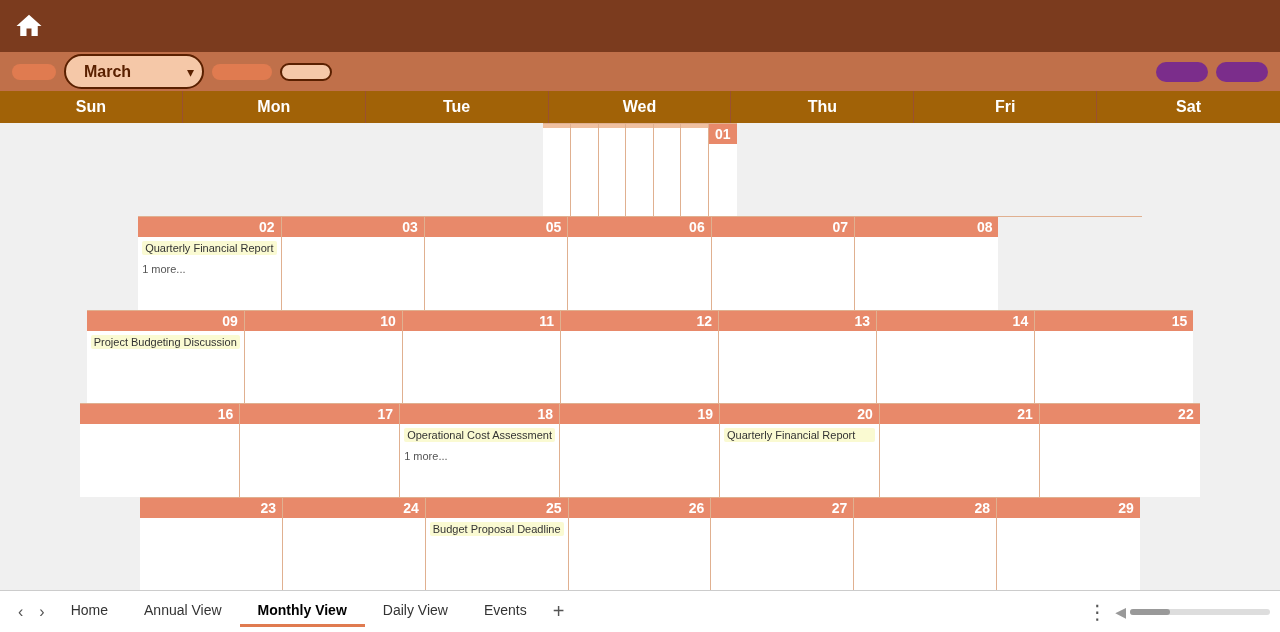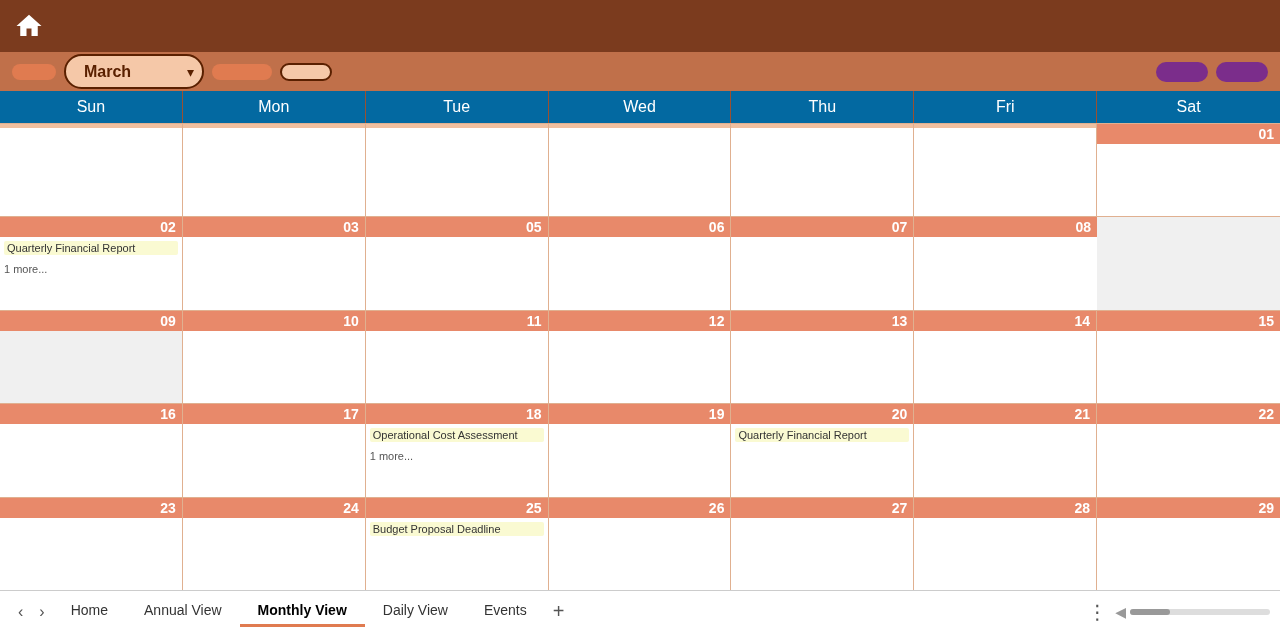--- a/index.html
+++ b/index.html
@@ -117,36 +117,37 @@
     
     .calendar-wrap {
       flex: 1;
       display: flex;
       flex-direction: column;
       overflow: hidden;
     }
     .cal-header {
       display: grid;
       grid-template-columns: repeat(7, 1fr);
-      background: #0369a1;
-      color: white;
-      font-size: 16px;
-      font-weight: normal;
+      background: #a16207;
+      color: white;
+      font-size: 16px;
+      font-weight: bold;
       text-align: center;
     }
     .cal-header-cell {
       padding: 7px 0;
       border-right: 1px solid #9a5030;
     }
     .cal-header-cell:last-child { border-right: none; }
 
     .cal-grid {
       flex: 1;
       display: flex;
       flex-direction: column;
+      align-items: center;
     }
     .cal-row {
       display: grid;
       grid-template-columns: repeat(7, 1fr);
       flex: 1;
       border-top: 1px solid #e0b090;
     }
     .cal-cell {
       border-right: 1px solid #e0b090;
       display: flex;
@@ -351,20 +352,23 @@
           <div class="cal-cell-body"></div>
         </div>
         <div class="cal-cell">
           <div class="cal-day-num">08</div>
           <div class="cal-cell-body"></div>
         </div>
       </div>
       <div class="cal-row">
         <div class="cal-cell">
           <div class="cal-day-num">09</div>
+          <div class="cal-cell-body">
+            <div class="event-item">Project Budgeting Discussion</div>
+          </div>
         </div>
         <div class="cal-cell">
           <div class="cal-day-num">10</div>
           <div class="cal-cell-body"></div>
         </div>
         <div class="cal-cell">
           <div class="cal-day-num">11</div>
           <div class="cal-cell-body"></div>
         </div>
         <div class="cal-cell">

